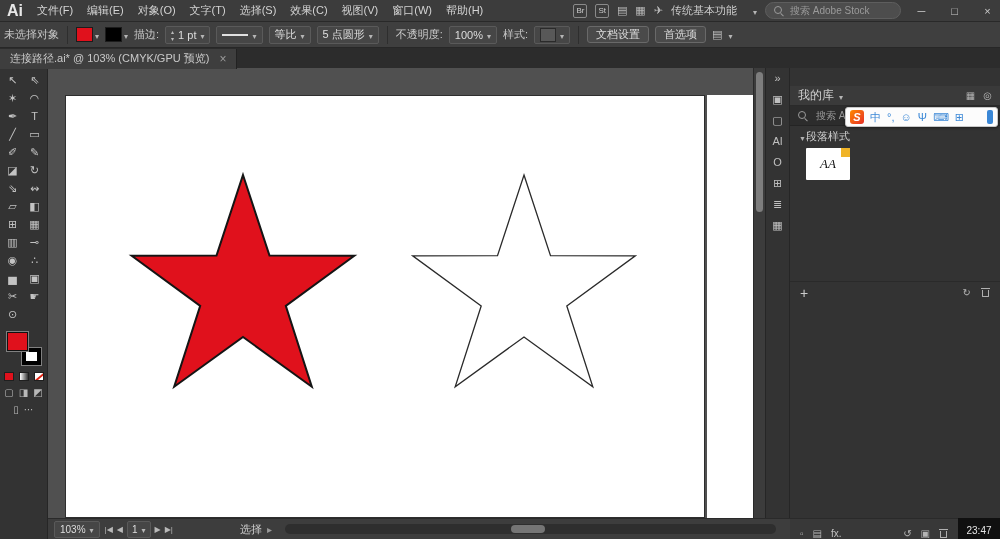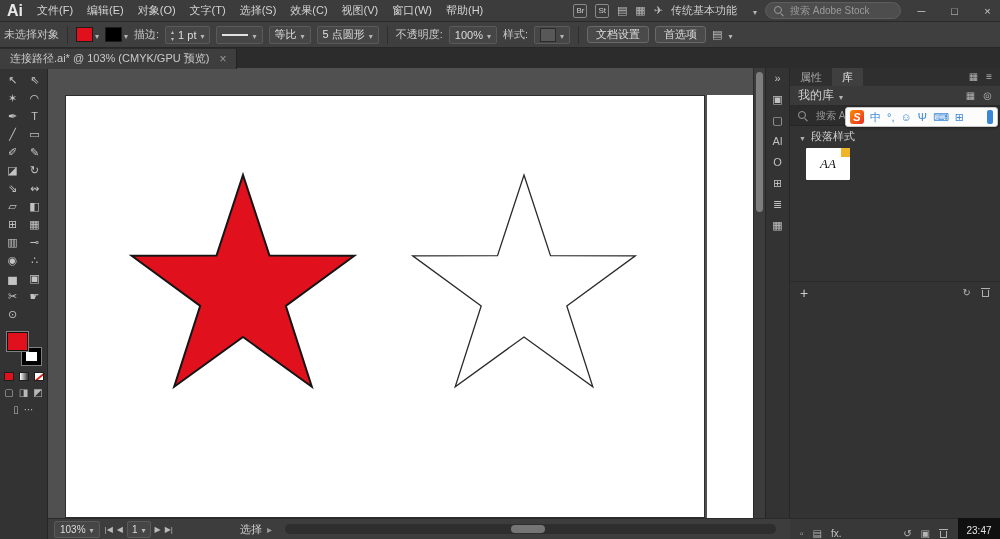--- a/index.html
+++ b/index.html
@@ -88,21 +88,21 @@
   .ptab.active{background:#3f3f3f;color:#e2e2e2}
   .ph-icons{margin-left:auto;display:flex;gap:8px;padding-right:8px}
   .ph-icon{color:#b5b5b5;font-size:10px;line-height:1}
   .grid-ic::after{content:"▦"} .menu-ic::after{content:"≡"} .sync-ic::after{content:"◎"} .sync2-ic::after{content:"↻"}
   .lib-row{position:absolute;left:0;top:18px;width:100%;height:20px;background:#3a3a3a;display:flex;align-items:center;
            padding:0 8px;box-sizing:border-box;font-size:12px;border-bottom:1px solid #2a2a2a;gap:8px}
   .lib-combo{display:inline-flex;align-items:center;gap:5px;color:#d0d0d0;margin-right:auto}
   .search-row{position:absolute;left:0;top:38px;width:100%;height:20px;display:flex;align-items:center;padding:0 8px;gap:6px;
               box-sizing:border-box;background:#2c2c2c;border-bottom:1px solid #242424}
   .search-row input{flex:1;background:transparent;border:none;outline:none;color:#bbb;font-size:10px}
-  .section-row{position:absolute;left:0;top:60px;width:100%;height:17px;display:flex;align-items:center;gap:5px;
+  .section-row{position:absolute;left:0;top:60px;width:100%;height:17px;display:flex;align-items:center;
                padding:0 9px;font-size:11px;color:#cfcfcf;box-sizing:border-box}
   .disclosure::after{content:"▼";font-size:7px;color:#b0b0b0}
   .thumb{position:absolute;left:16px;top:80px;width:44px;height:32px;background:#fff;border-radius:1px}
   .thumb-label{position:absolute;inset:0;display:flex;align-items:center;justify-content:center;color:#111;
                font-weight:normal;font-style:italic;font-size:13px;font-family:"Liberation Serif","DejaVu Serif",serif}
   .thumb-corner{position:absolute;right:0;top:0;width:9px;height:9px}
   .add-row{position:absolute;left:0;top:213px;width:100%;height:22px;border-top:1px solid #2a2a2a;display:flex;
            align-items:center;padding:0 10px;box-sizing:border-box}
   .add-btn{color:#ccc;font-size:14px;margin-right:auto;line-height:1}
   .row-right{display:flex;gap:10px;align-items:center}
@@ -404,28 +404,20 @@
       <span class="dock-icon">▣</span>
       <span class="dock-icon">▢</span>
       <span class="dock-icon">Al</span>
       <span class="dock-icon">O</span>
       <span class="dock-icon">⊞</span>
       <span class="dock-icon">≣</span>
       <span class="dock-icon">▦</span>
     </div>
 
   <section class="panel">
-    <div class="panel-tabs">
-      <span class="ptab">属性</span>
-      <span class="ptab active">库</span>
-      <span class="ph-icons">
-        <span class="ph-icon grid-ic"></span>
-        <span class="ph-icon menu-ic"></span>
-      </span>
-    </div>
     <div class="lib-row">
       <span class="lib-combo">
         <span>我的库</span>
         <span class="caret"></span>
       </span>
       <span class="ph-icon grid-ic"></span>
       <span class="ph-icon sync-ic"></span>
     </div>
     <div class="search-row">
       <span class="mag"></span>

